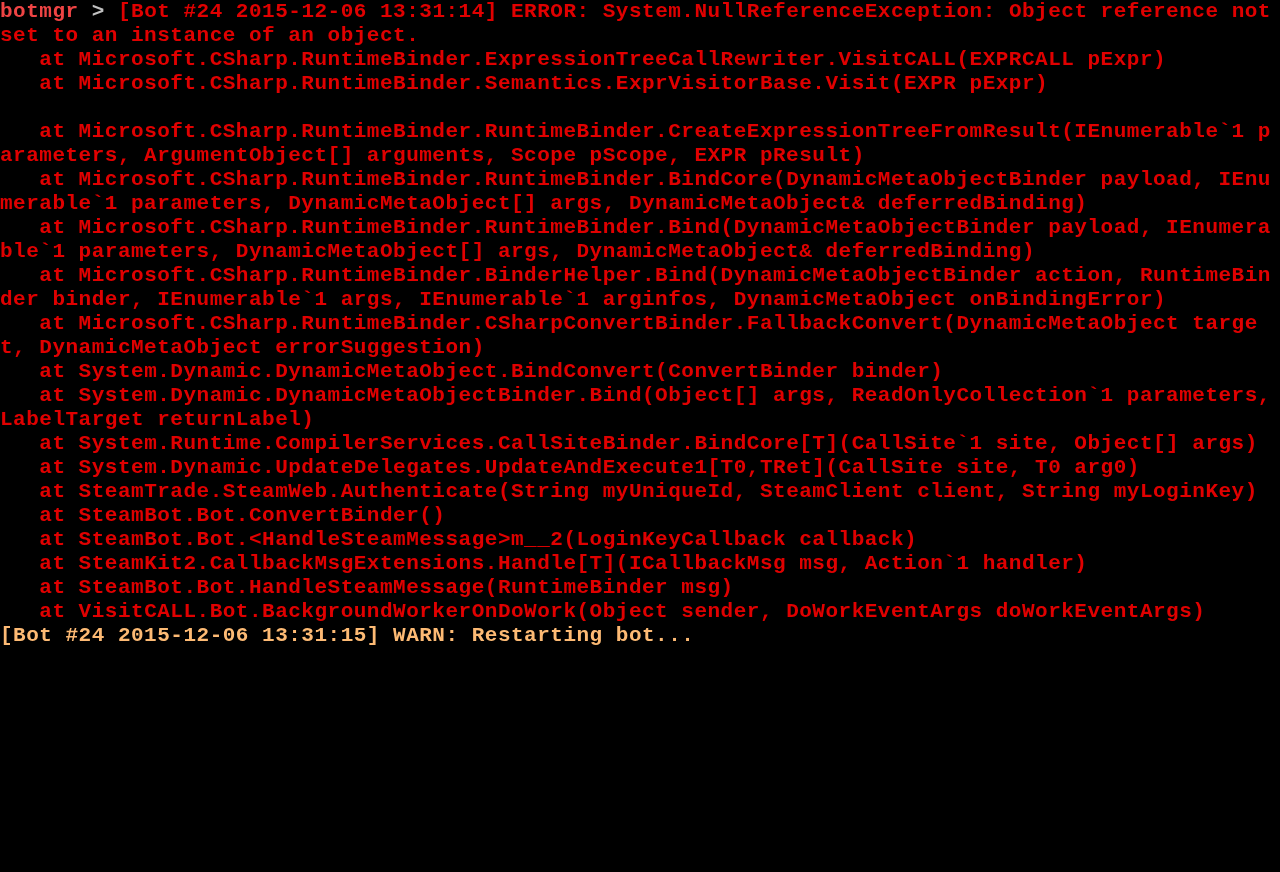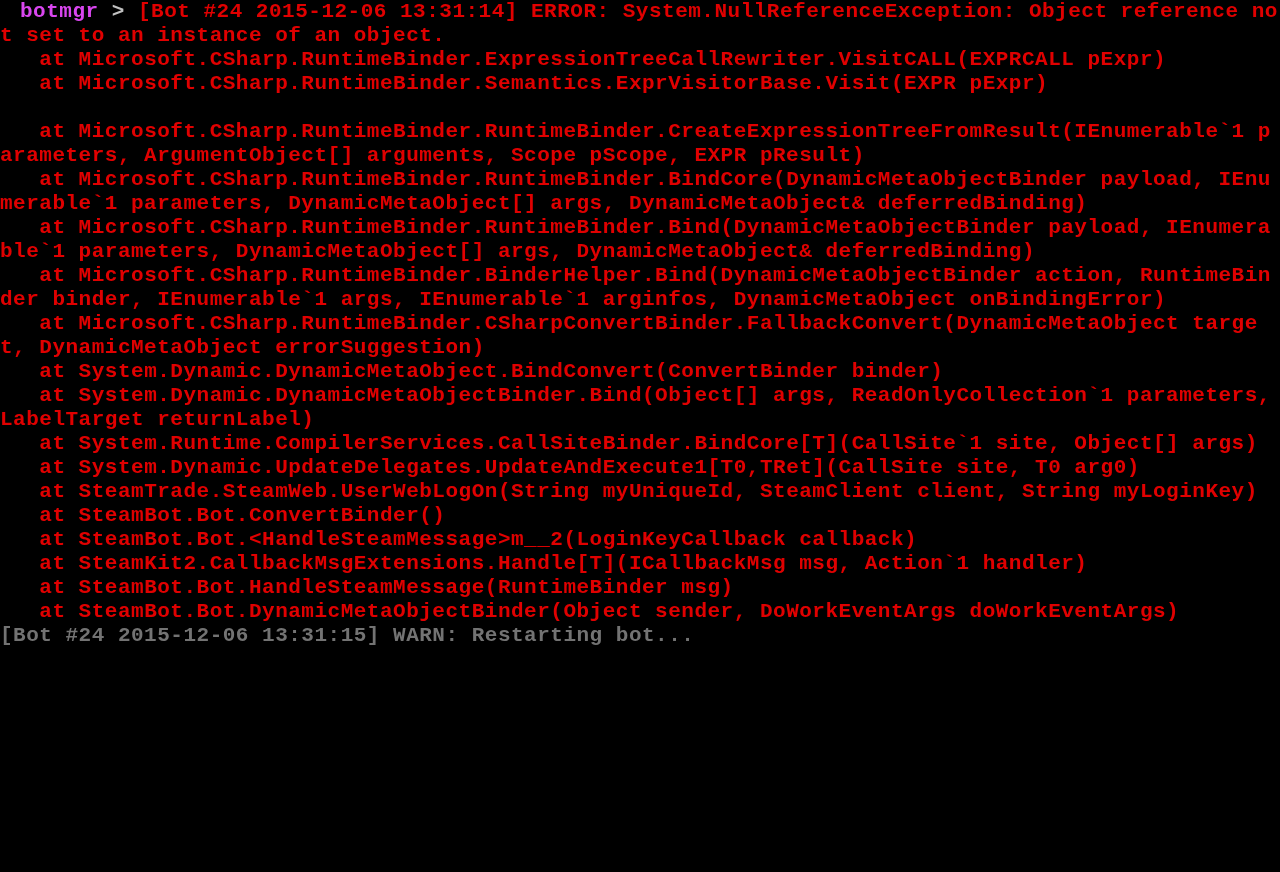--- a/index.html
+++ b/index.html
@@ -17,48 +17,47 @@
       font-weight: bold;
       line-height: 24px;
       letter-spacing: 0.5px;
     }
     .terminal {
       white-space: pre-wrap;
       word-break: break-all;
       color: #e00000;
     }
     .prompt {
-      color: #d946ef;
-      padding-left: 20px;
+      color: #ef4444;
     }
     .prompt-arrow {
       color: #c0c0c0;
     }
     .error-text {
       color: #e00000;
     }
     .warn-text {
-      color: #737373;
+      color: #fdba74;
     }
   </style>
 </head>
 <body>
 
 <div class="terminal"><span class="prompt">botmgr</span> <span class="prompt-arrow">&gt;</span> <span class="error-text">[Bot #24 2015-12-06 13:31:14] ERROR: System.NullReferenceException: Object reference not set to an instance of an object.</span>
 <span class="error-text">   at Microsoft.CSharp.RuntimeBinder.ExpressionTreeCallRewriter.VisitCALL(EXPRCALL pExpr)</span>
 <span class="error-text">   at Microsoft.CSharp.RuntimeBinder.Semantics.ExprVisitorBase.Visit(EXPR pExpr)</span>
 <span class="error-text"></span>
 <span class="error-text">   at Microsoft.CSharp.RuntimeBinder.RuntimeBinder.CreateExpressionTreeFromResult(IEnumerable`1 parameters, ArgumentObject[] arguments, Scope pScope, EXPR pResult)</span>
 <span class="error-text">   at Microsoft.CSharp.RuntimeBinder.RuntimeBinder.BindCore(DynamicMetaObjectBinder payload, IEnumerable`1 parameters, DynamicMetaObject[] args, DynamicMetaObject&amp; deferredBinding)</span>
 <span class="error-text">   at Microsoft.CSharp.RuntimeBinder.RuntimeBinder.Bind(DynamicMetaObjectBinder payload, IEnumerable`1 parameters, DynamicMetaObject[] args, DynamicMetaObject&amp; deferredBinding)</span>
 <span class="error-text">   at Microsoft.CSharp.RuntimeBinder.BinderHelper.Bind(DynamicMetaObjectBinder action, RuntimeBinder binder, IEnumerable`1 args, IEnumerable`1 arginfos, DynamicMetaObject onBindingError)</span>
 <span class="error-text">   at Microsoft.CSharp.RuntimeBinder.CSharpConvertBinder.FallbackConvert(DynamicMetaObject target, DynamicMetaObject errorSuggestion)</span>
 <span class="error-text">   at System.Dynamic.DynamicMetaObject.BindConvert(ConvertBinder binder)</span>
 <span class="error-text">   at System.Dynamic.DynamicMetaObjectBinder.Bind(Object[] args, ReadOnlyCollection`1 parameters, LabelTarget returnLabel)</span>
 <span class="error-text">   at System.Runtime.CompilerServices.CallSiteBinder.BindCore[T](CallSite`1 site, Object[] args)</span>
 <span class="error-text">   at System.Dynamic.UpdateDelegates.UpdateAndExecute1[T0,TRet](CallSite site, T0 arg0)</span>
-<span class="error-text">   at SteamTrade.SteamWeb.UserWebLogOn(String myUniqueId, SteamClient client, String myLoginKey)</span>
+<span class="error-text">   at SteamTrade.SteamWeb.Authenticate(String myUniqueId, SteamClient client, String myLoginKey)</span>
 <span class="error-text">   at SteamBot.Bot.ConvertBinder()</span>
 <span class="error-text">   at SteamBot.Bot.&lt;HandleSteamMessage&gt;m__2(LoginKeyCallback callback)</span>
 <span class="error-text">   at SteamKit2.CallbackMsgExtensions.Handle[T](ICallbackMsg msg, Action`1 handler)</span>
 <span class="error-text">   at SteamBot.Bot.HandleSteamMessage(RuntimeBinder msg)</span>
-<span class="error-text">   at SteamBot.Bot.DynamicMetaObjectBinder(Object sender, DoWorkEventArgs doWorkEventArgs)</span>
+<span class="error-text">   at VisitCALL.Bot.BackgroundWorkerOnDoWork(Object sender, DoWorkEventArgs doWorkEventArgs)</span>
 <span class="warn-text">[Bot #24 2015-12-06 13:31:15] WARN: Restarting bot...</span></div>
 
 </body></html>

